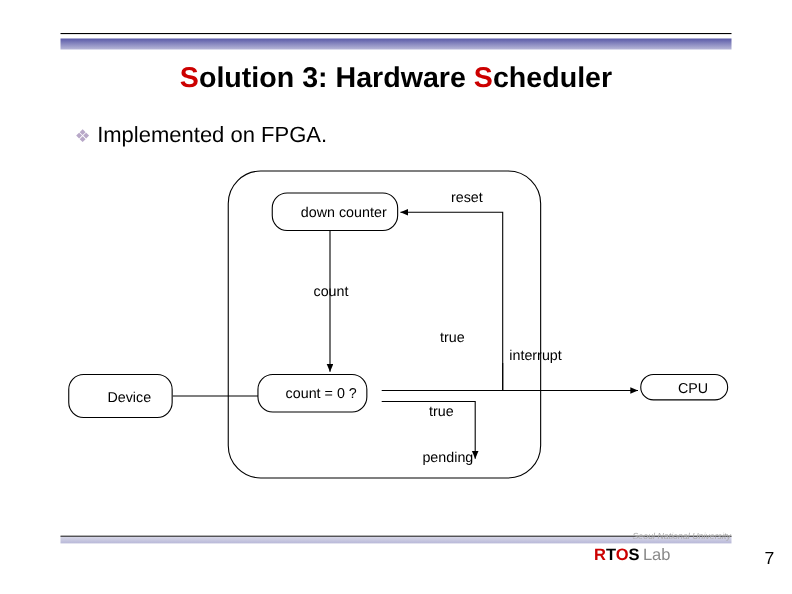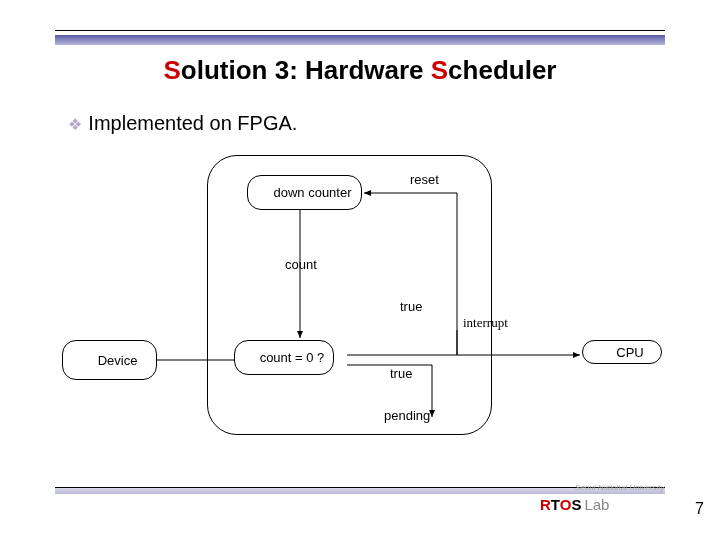--- a/index.html
+++ b/index.html
@@ -21,21 +21,21 @@
   .box { position: absolute; border: 1px solid #000; border-radius: 14px; background: #fff; display: flex; align-items: center; justify-content: center; font-size: 13px; padding-left: 16px; }
   .down-counter { top: 20px; left: 185px; width: 115px; height: 35px; }
   .count-zero { top: 185px; left: 172px; width: 100px; height: 35px; }
   .device { top: 185px; left: 0; width: 95px; height: 40px; }
   .cpu { top: 185px; left: 520px; width: 80px; height: 24px; }
   
   .label { position: absolute; font-size: 13px; }
   .l-reset { top: 17px; left: 348px; }
   .l-count { top: 102px; left: 223px; }
   .l-true { top: 144px; left: 338px; }
-  .l-interrupt { top: 160px; left: 401px; font-family: Liberation Serif, serif; }
+  .l-interrupt { top: 160px; left: 401px; }
   .l-false { top: 211px; left: 328px; }
   .l-pending { top: 253px; left: 322px; text-align: center; }
   
   svg.arrows { position: absolute; top: 0; left: 0; width: 600px; height: 300px; }
   
   .bottom-line { position: absolute; top: 487px; left: 55px; width: 610px; height: 1px; background: #000; }
   .bottom-bar { position: absolute; top: 488px; left: 55px; width: 610px; height: 6px; background: linear-gradient(to bottom, #d8d8e8, #b8b8d8); }
   
   .logo { position: absolute; top: 496px; left: 540px; font-size: 15px; font-weight: bold; }
   .logo .r { color: #c00; } .logo .t { color: #000; } .logo .o { color: #c00; } .logo .ss { color: #000; } .logo .lab { color: #888; font-weight: normal; margin-left: 3px; }

